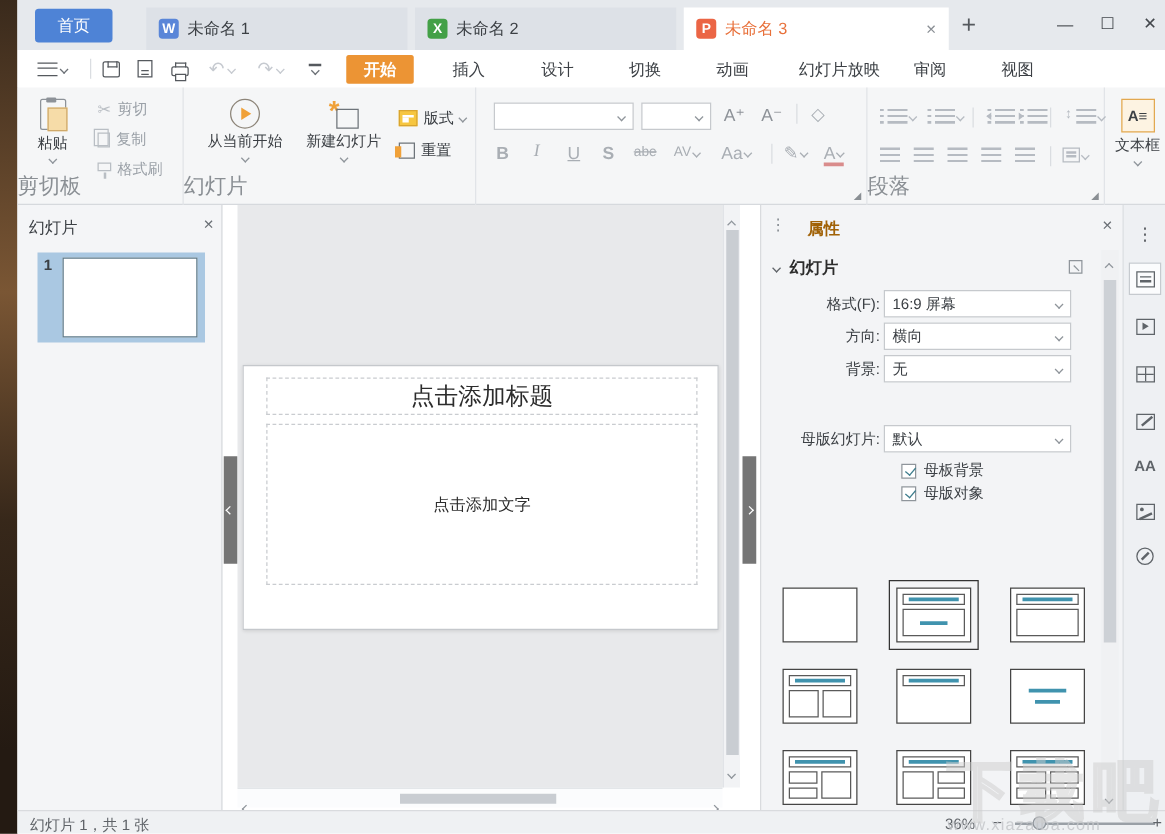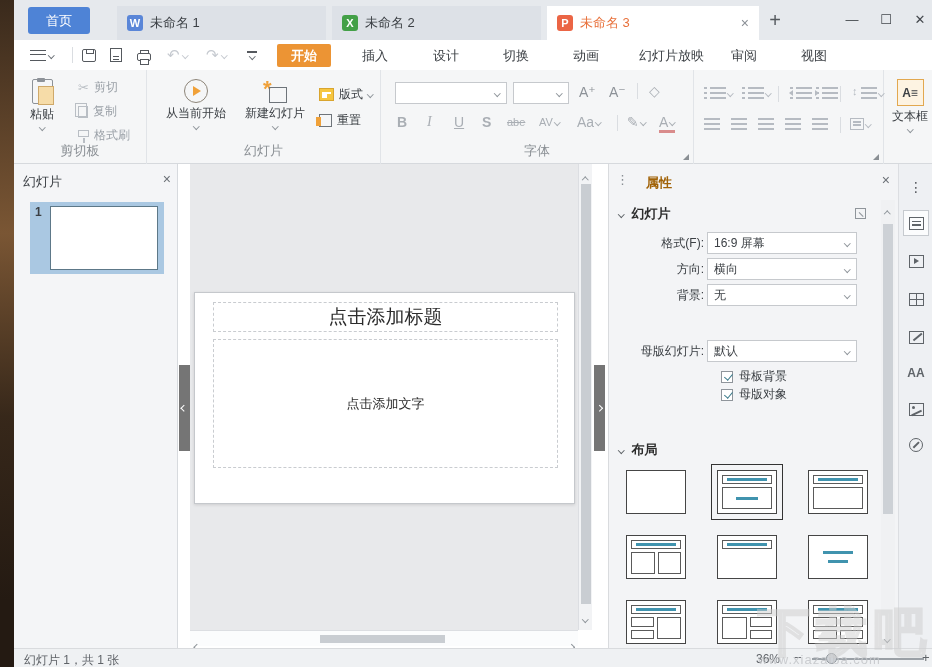--- a/index.html
+++ b/index.html
@@ -39,21 +39,21 @@
   .qicon.print::before{content:"";position:absolute;left:2px;top:-4px;width:7px;height:3px;border:1.4px solid #55595e;border-bottom:none}
   .qicon.print::after{content:"";position:absolute;left:2px;top:5px;width:7px;height:4px;border:1.4px solid #55595e;background:#fff}
   .undoredo{font-size:15px;color:#c6cad0}
   .custbar{width:12px;display:flex;flex-direction:column;align-items:center;gap:1px}
   .custbar b{width:10px;height:1.6px;background:#55595e}
   .start-btn{position:absolute;left:263px;top:4px;width:54px;height:23px;background:#ec9434;color:#fff;font-weight:bold;border:none;border-radius:2px;font-size:13px;font-family:inherit;cursor:pointer}
   .rtab{position:absolute;top:4px;height:23px;background:none;border:none;font-size:13px;color:#3c4045;cursor:pointer;font-family:inherit}
   
   .ribbon{position:absolute;left:0;top:70px;width:918px;height:94px;background:#f5f6f7;border-bottom:1px solid #d6d9dd}
   .grp{position:absolute;top:0;height:94px;border-right:1px solid #e1e4e8}
-  .grp-label{position:absolute;bottom:4px;left:0;right:0;text-align:center;font-size:13px;color:#8a8f94}
+  .grp-label{position:absolute;bottom:4px;left:0;right:0;text-align:left;font-size:17px;color:#8a8f94}
   .bigbtn{position:absolute;display:flex;flex-direction:column;align-items:center;gap:2px;background:none;border:none;cursor:pointer;font-family:inherit;font-size:12px;color:#3c4045}
   .paste-ic{width:21px;height:25px;border:1.4px solid #8d9298;border-radius:2px;position:relative}
   .paste-ic::before{content:"";position:absolute;left:4px;top:-2px;width:8px;height:4px;background:#8d9298;border-radius:1px}
   .paste-ic::after{content:"";position:absolute;left:5px;top:6px;width:14px;height:17px;background:#f6dca8;border:1px solid #cfa96a}
   .smallbtn{position:absolute;display:flex;align-items:center;gap:5px;background:none;border:none;font-size:12px;color:#9ba1a8;cursor:pointer;font-family:inherit}
   .dis-ic{color:#b9bec4;font-size:13px}
   .cp-ic{width:10px;height:12px;border:1.3px solid #b9bec4;background:#f5f6f7;position:relative}
   .cp-ic::before{content:"";position:absolute;left:-4px;top:-4px;width:10px;height:12px;border:1.3px solid #b9bec4}
   .fp-ic{width:11px;height:7px;border:1.3px solid #b9bec4;position:relative;margin-top:-4px}
   .fp-ic::after{content:"";position:absolute;left:4px;top:7px;width:2px;height:5px;background:#b9bec4}
@@ -310,21 +310,20 @@
         </button>
         <div class="vdiv" style="left:236px;top:45px"></div>
         <button class="fbtn" style="left:246px;top:44px">
           <span>✎</span>
           <span class="chv d sm" style="border-color:#a9aeb4"></span>
         </button>
         <button class="fbtn" style="left:278px;top:44px;border-bottom:3px solid #d98c8c">
           <span>A</span>
           <span class="chv d sm" style="border-color:#a9aeb4"></span>
         </button>
-        <div class="grp-label">字体</div>
         <div class="launcher"></div>
       </div>
 
       <div class="grp" style="left:680px;width:190px">
         <button class="fbtn" style="left:10px;top:17px">
           <span class="pico pre"></span>
           <span class="chv d sm" style="border-color:#b6bbc2"></span>
         </button>
         <button class="fbtn" style="left:48px;top:17px">
           <span class="pico pre"></span>
@@ -355,20 +354,21 @@
             <span class="pico"></span>
           </button>
         <button class="fbtn" style="left:118px;top:48px">
             <span class="pico"></span>
           </button>
         <div class="vdiv" style="left:146px;top:47px"></div>
         <button class="fbtn" style="left:156px;top:48px">
           <span class="tdir-ic"></span>
           <span class="chv d sm" style="border-color:#b6bbc2"></span>
         </button>
+        <div class="grp-label">段落</div>
         <div class="launcher"></div>
       </div>
 
       <div class="grp" style="left:870px;width:48px;border-right:none">
         <button class="bigbtn" style="left:8px;top:9px">
           <span class="tbx-ic">A≡</span>
           <span>文本框</span>
           <span class="chv d sm gray"></span>
         </button>
       </div>
@@ -463,24 +463,20 @@
       <div class="chkrow" style="top:204px">
         <span class="chk"></span>
         <span>母板背景</span>
       </div>
       <div class="chkrow" style="top:222px">
         <span class="chk"></span>
         <span>母版对象</span>
       </div>
 
 
-      <div class="sec-head" style="top:276px">
-        <span class="chv d sm" style="border-color:#5f6368"></span>
-        <span class="sec-title">布局</span>
-      </div>
 
       <div class="lt" style="left:17px;top:306px"></div>
       <div class="lt sel" style="left:108px;top:306px">
         <div class="tb">
             <i></i>
           </div>
           <div class="bx ct">
             <span class="short"></span>
           </div>
       </div>

